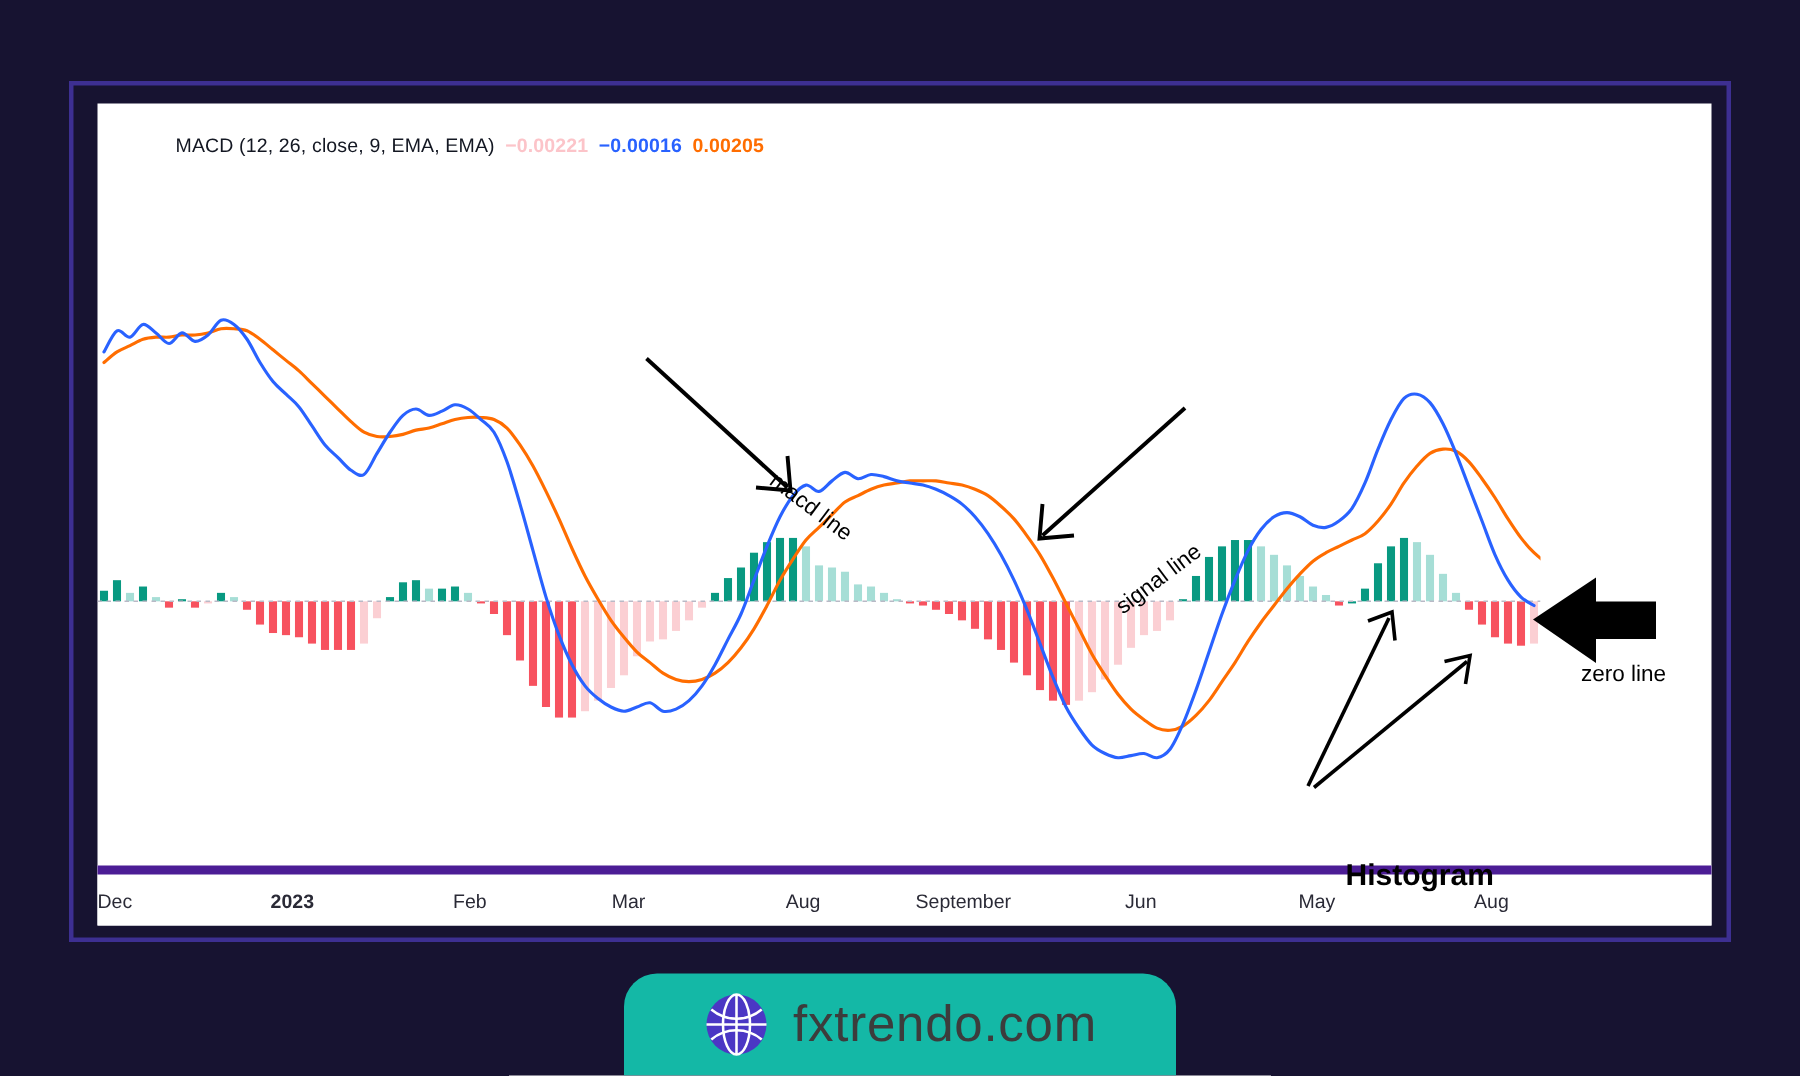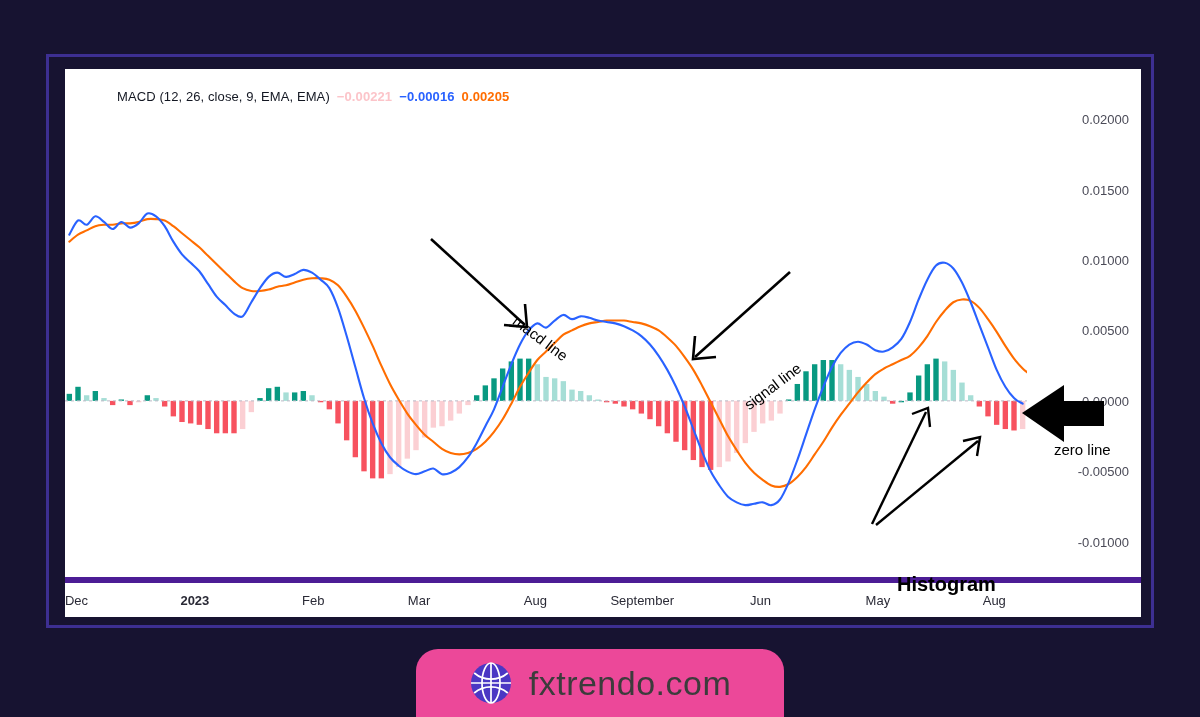--- a/index.html
+++ b/index.html
@@ -104,21 +104,21 @@
     left: 0; top: 0;
     width: 1200px; height: 717px;
     pointer-events: none;
   }
 
   
   #badge {
     position: absolute;
     left: 416px; top: 649px;
     width: 368px; height: 68px;
-    background: #ec4899;
+    background: #14b8a6;
     border-radius: 22px 22px 0 0;
     display: flex;
     align-items: center;
     justify-content: center;
     gap: 16px;
   }
   #badge .bt {
     font-size: 34px;
     color: #3c3c3c;
     letter-spacing: .5px;
@@ -246,29 +246,20 @@
           <rect x="928.98" y="331.8805970149254" width="5.373333333333333" height="23.952238805970126" fill="#f7525f"></rect>
           <rect x="937.6466666666668" y="331.8805970149254" width="5.373333333333333" height="28.17910447761193" fill="#f7525f"></rect>
           <rect x="946.3133333333334" y="331.8805970149254" width="5.373333333333333" height="29.58805970149251" fill="#f7525f"></rect>
           <rect x="954.9800000000001" y="331.8805970149254" width="5.373333333333333" height="28.17910447761193" fill="#fbcfd3"></rect>
         </g>
       <line id="zeroline" x1="0" x2="962" stroke="#b9b9c6" stroke-width="1" stroke-dasharray="3 3" y1="331.8805970149254" y2="331.8805970149254"></line>
       <path id="p-signal" fill="none" stroke="#ff6d00" stroke-width="2.1" stroke-linejoin="round" stroke-linecap="round" d="M4.33,172.67C5.78,171.49 10.11,167.50 13.00,165.62C15.89,163.75 18.78,162.81 21.67,161.40C24.56,159.99 27.44,158.11 30.33,157.17C33.22,156.23 36.11,156.00 39.00,155.76C41.89,155.53 44.78,156.00 47.67,155.76C50.56,155.53 53.44,154.59 56.33,154.35C59.22,154.12 62.11,154.59 65.00,154.35C67.89,154.12 70.78,153.65 73.67,152.94C76.56,152.24 79.44,150.60 82.33,150.13C85.22,149.66 88.11,149.89 91.00,150.13C93.89,150.36 96.78,150.36 99.67,151.53C102.56,152.71 105.44,155.06 108.33,157.17C111.22,159.28 114.11,161.87 117.00,164.21C119.89,166.56 122.78,168.91 125.67,171.26C128.56,173.61 131.44,175.72 134.33,178.30C137.22,180.89 140.11,183.94 143.00,186.76C145.89,189.58 148.78,192.39 151.67,195.21C154.56,198.03 157.44,200.85 160.33,203.67C163.22,206.48 166.11,209.54 169.00,212.12C171.89,214.70 174.78,217.52 177.67,219.16C180.56,220.81 183.44,221.51 186.33,221.98C189.22,222.45 192.11,222.22 195.00,221.98C197.89,221.75 200.78,221.28 203.67,220.57C206.56,219.87 209.44,218.46 212.33,217.76C215.22,217.05 218.11,217.05 221.00,216.35C223.89,215.64 226.78,214.47 229.67,213.53C232.56,212.59 235.44,211.41 238.33,210.71C241.22,210.01 244.11,209.54 247.00,209.30C249.89,209.07 252.78,209.07 255.67,209.30C258.56,209.54 261.44,209.54 264.33,210.71C267.22,211.88 270.11,213.53 273.00,216.35C275.89,219.16 278.78,223.39 281.67,227.62C284.56,231.84 287.44,236.54 290.33,241.71C293.22,246.87 296.11,252.74 299.00,258.61C301.89,264.49 304.78,270.59 307.67,276.93C310.56,283.27 313.44,290.32 316.33,296.66C319.22,303.00 322.11,309.34 325.00,314.97C327.89,320.61 330.78,325.54 333.67,330.47C336.56,335.40 339.44,340.33 342.33,344.56C345.22,348.79 348.11,352.31 351.00,355.83C353.89,359.36 356.78,362.88 359.67,365.70C362.56,368.51 365.44,370.39 368.33,372.74C371.22,375.09 374.11,377.91 377.00,379.79C379.89,381.66 382.78,383.07 385.67,384.01C388.56,384.95 391.44,385.42 394.33,385.42C397.22,385.42 400.11,384.95 403.00,384.01C405.89,383.07 408.78,381.66 411.67,379.79C414.56,377.91 417.44,375.56 420.33,372.74C423.22,369.92 426.11,366.63 429.00,362.88C431.89,359.12 434.78,354.89 437.67,350.20C440.56,345.50 443.44,340.10 446.33,334.70C449.22,329.30 452.11,322.96 455.00,317.79C457.89,312.62 460.78,308.16 463.67,303.70C466.56,299.24 469.44,294.54 472.33,291.02C475.22,287.50 478.11,285.39 481.00,282.57C483.89,279.75 486.78,276.93 489.67,274.11C492.56,271.30 495.44,267.77 498.33,265.66C501.22,263.55 504.11,262.84 507.00,261.43C509.89,260.02 512.78,258.38 515.67,257.21C518.56,256.03 521.44,255.09 524.33,254.39C527.22,253.68 530.11,253.45 533.00,252.98C535.89,252.51 538.78,251.80 541.67,251.57C544.56,251.34 547.44,251.57 550.33,251.57C553.22,251.57 556.11,251.34 559.00,251.57C561.89,251.80 564.78,252.51 567.67,252.98C570.56,253.45 573.44,253.68 576.33,254.39C579.22,255.09 582.11,256.03 585.00,257.21C587.89,258.38 590.78,259.55 593.67,261.43C596.56,263.31 599.44,265.89 602.33,268.48C605.22,271.06 608.11,273.64 611.00,276.93C613.89,280.22 616.78,284.21 619.67,288.20C622.56,292.20 625.44,296.19 628.33,300.88C631.22,305.58 634.11,310.98 637.00,316.38C639.89,321.78 642.78,327.65 645.67,333.29C648.56,338.93 651.44,344.56 654.33,350.20C657.22,355.83 660.11,361.94 663.00,367.10C665.89,372.27 668.78,376.73 671.67,381.19C674.56,385.66 677.44,390.12 680.33,393.87C683.22,397.63 686.11,400.92 689.00,403.74C691.89,406.56 694.78,408.67 697.67,410.78C700.56,412.90 703.44,415.24 706.33,416.42C709.22,417.59 712.11,418.06 715.00,417.83C717.89,417.59 720.78,416.65 723.67,415.01C726.56,413.37 729.44,410.78 732.33,407.96C735.22,405.15 738.11,401.86 741.00,398.10C743.89,394.34 746.78,389.65 749.67,385.42C752.56,381.19 755.44,377.20 758.33,372.74C761.22,368.28 764.11,363.11 767.00,358.65C769.89,354.19 772.78,349.96 775.67,345.97C778.56,341.98 781.44,338.46 784.33,334.70C787.22,330.94 790.11,326.95 793.00,323.43C795.89,319.90 798.78,316.62 801.67,313.56C804.56,310.51 807.44,307.46 810.33,305.11C813.22,302.76 816.11,301.12 819.00,299.47C821.89,297.83 824.78,296.66 827.67,295.25C830.56,293.84 833.44,292.43 836.33,291.02C839.22,289.61 842.11,288.91 845.00,286.79C847.89,284.68 850.78,281.63 853.67,278.34C856.56,275.05 859.44,271.30 862.33,267.07C865.22,262.84 868.11,257.21 871.00,252.98C873.89,248.75 876.78,245.00 879.67,241.71C882.56,238.42 885.44,235.13 888.33,233.25C891.22,231.38 894.11,230.67 897.00,230.44C899.89,230.20 902.78,230.44 905.67,231.84C908.56,233.25 911.44,235.84 914.33,238.89C917.22,241.94 920.11,246.17 923.00,250.16C925.89,254.15 928.78,258.38 931.67,262.84C934.56,267.30 937.44,272.47 940.33,276.93C943.22,281.39 946.11,285.85 949.00,289.61C951.89,293.37 954.78,296.66 957.67,299.47C960.56,302.29 964.89,305.35 966.33,306.52"></path>
       <path id="p-macd" fill="none" stroke="#2962ff" stroke-width="2.1" stroke-linejoin="round" stroke-linecap="round" d="M4.33,165.62C5.78,163.28 10.11,153.18 13.00,151.53C15.89,149.89 18.78,156.47 21.67,155.76C24.56,155.06 27.44,147.78 30.33,147.31C33.22,146.84 36.11,150.83 39.00,152.94C41.89,155.06 44.78,159.99 47.67,159.99C50.56,159.99 53.44,153.18 56.33,152.94C59.22,152.71 62.11,158.34 65.00,158.58C67.89,158.81 70.78,156.70 73.67,154.35C76.56,152.00 79.44,145.66 82.33,144.49C85.22,143.32 88.11,145.19 91.00,147.31C93.89,149.42 96.78,152.94 99.67,157.17C102.56,161.40 105.44,167.97 108.33,172.67C111.22,177.37 114.11,181.83 117.00,185.35C119.89,188.87 122.78,190.99 125.67,193.80C128.56,196.62 131.44,198.73 134.33,202.26C137.22,205.78 140.11,210.71 143.00,214.94C145.89,219.16 148.78,224.10 151.67,227.62C154.56,231.14 157.44,233.25 160.33,236.07C163.22,238.89 166.11,242.65 169.00,244.53C171.89,246.40 174.78,249.22 177.67,247.34C180.56,245.46 183.44,237.95 186.33,233.25C189.22,228.56 192.11,223.39 195.00,219.16C197.89,214.94 200.78,210.48 203.67,207.89C206.56,205.31 209.44,203.67 212.33,203.67C215.22,203.67 218.11,207.66 221.00,207.89C223.89,208.13 226.78,206.25 229.67,205.07C232.56,203.90 235.44,201.08 238.33,200.85C241.22,200.61 244.11,202.02 247.00,203.67C249.89,205.31 252.78,208.13 255.67,210.71C258.56,213.29 261.44,214.47 264.33,219.16C267.22,223.86 270.11,230.91 273.00,238.89C275.89,246.87 278.78,257.21 281.67,267.07C284.56,276.93 287.44,287.73 290.33,298.07C293.22,308.40 296.11,319.67 299.00,329.06C301.89,338.46 304.78,346.91 307.67,354.42C310.56,361.94 313.44,368.51 316.33,374.15C319.22,379.79 322.11,384.48 325.00,388.24C327.89,392.00 330.78,394.34 333.67,396.69C336.56,399.04 339.44,400.92 342.33,402.33C345.22,403.74 348.11,405.15 351.00,405.15C353.89,405.15 356.78,403.27 359.67,402.33C362.56,401.39 365.44,399.04 368.33,399.51C371.22,399.98 374.11,404.44 377.00,405.15C379.89,405.85 382.78,404.91 385.67,403.74C388.56,402.56 391.44,400.68 394.33,398.10C397.22,395.52 400.11,392.23 403.00,388.24C405.89,384.25 408.78,379.32 411.67,374.15C414.56,368.98 417.44,362.88 420.33,357.24C423.22,351.61 426.11,346.91 429.00,340.33C431.89,333.76 434.78,325.31 437.67,317.79C440.56,310.28 443.44,302.29 446.33,295.25C449.22,288.20 452.11,281.16 455.00,275.52C457.89,269.89 460.78,264.96 463.67,261.43C466.56,257.91 469.44,254.86 472.33,254.39C475.22,253.92 478.11,259.08 481.00,258.61C483.89,258.15 486.78,253.68 489.67,251.57C492.56,249.46 495.44,246.17 498.33,245.93C501.22,245.70 504.11,249.93 507.00,250.16C509.89,250.40 512.78,247.58 515.67,247.34C518.56,247.11 521.44,248.05 524.33,248.75C527.22,249.46 530.11,250.87 533.00,251.57C535.89,252.27 538.78,252.51 541.67,252.98C544.56,253.45 547.44,253.68 550.33,254.39C553.22,255.09 556.11,256.03 559.00,257.21C561.89,258.38 564.78,259.79 567.67,261.43C570.56,263.08 573.44,264.72 576.33,267.07C579.22,269.42 582.11,272.23 585.00,275.52C587.89,278.81 590.78,282.57 593.67,286.79C596.56,291.02 599.44,295.72 602.33,300.88C605.22,306.05 608.11,311.69 611.00,317.79C613.89,323.90 616.78,330.47 619.67,337.52C622.56,344.56 625.44,352.55 628.33,360.06C631.22,367.57 634.11,375.56 637.00,382.60C639.89,389.65 642.78,396.69 645.67,402.33C648.56,407.96 651.44,412.19 654.33,416.42C657.22,420.64 660.11,424.87 663.00,427.69C665.89,430.51 668.78,431.92 671.67,433.33C674.56,434.73 677.44,435.91 680.33,436.14C683.22,436.38 686.11,435.20 689.00,434.73C691.89,434.26 694.78,433.09 697.67,433.33C700.56,433.56 703.44,436.61 706.33,436.14C709.22,435.67 712.11,434.26 715.00,430.51C717.89,426.75 720.78,420.18 723.67,413.60C726.56,407.02 729.44,399.04 732.33,391.06C735.22,383.07 738.11,374.15 741.00,365.70C743.89,357.24 746.78,348.32 749.67,340.33C752.56,332.35 755.44,324.84 758.33,317.79C761.22,310.75 764.11,303.70 767.00,298.07C769.89,292.43 772.78,287.73 775.67,283.98C778.56,280.22 781.44,277.40 784.33,275.52C787.22,273.64 790.11,272.70 793.00,272.70C795.89,272.70 798.78,274.11 801.67,275.52C804.56,276.93 807.44,279.98 810.33,281.16C813.22,282.33 816.11,283.04 819.00,282.57C821.89,282.10 824.78,280.45 827.67,278.34C830.56,276.23 833.44,274.11 836.33,269.89C839.22,265.66 842.11,259.55 845.00,252.98C847.89,246.40 850.78,237.48 853.67,230.44C856.56,223.39 859.44,216.35 862.33,210.71C865.22,205.07 868.11,199.44 871.00,196.62C873.89,193.80 876.78,193.33 879.67,193.80C882.56,194.27 885.44,196.15 888.33,199.44C891.22,202.73 894.11,207.89 897.00,213.53C899.89,219.16 902.78,226.21 905.67,233.25C908.56,240.30 911.44,248.28 914.33,255.80C917.22,263.31 920.11,270.83 923.00,278.34C925.89,285.85 928.78,294.31 931.67,300.88C934.56,307.46 937.44,313.09 940.33,317.79C943.22,322.49 946.11,326.24 949.00,329.06C951.89,331.88 956.22,333.76 957.67,334.70"></path>
     </svg>
 
-    <div id="yaxis">
-        <div class="ytick" style="top: 50.0896px;">0.02000</div>
-        <div class="ytick" style="top: 120.537px;">0.01500</div>
-        <div class="ytick" style="top: 190.985px;">0.01000</div>
-        <div class="ytick" style="top: 261.433px;">0.00500</div>
-        <div class="ytick" style="top: 331.881px;">0.00000</div>
-        <div class="ytick" style="top: 402.328px;">-0.00500</div>
-        <div class="ytick" style="top: 472.776px;">-0.01000</div>
-      </div>
 
     <div id="xaxis">
         <div class="xtick" style="left: 11.544px;">Dec</div>
         <div class="xtick bold" style="left: 129.87px;">2023</div>
         <div class="xtick" style="left: 248.196px;">Feb</div>
         <div class="xtick" style="left: 354.016px;">Mar</div>
         <div class="xtick" style="left: 470.418px;">Aug</div>
         <div class="xtick" style="left: 577.2px;">September</div>
         <div class="xtick" style="left: 695.526px;">Jun</div>
         <div class="xtick" style="left: 812.89px;">May</div>

